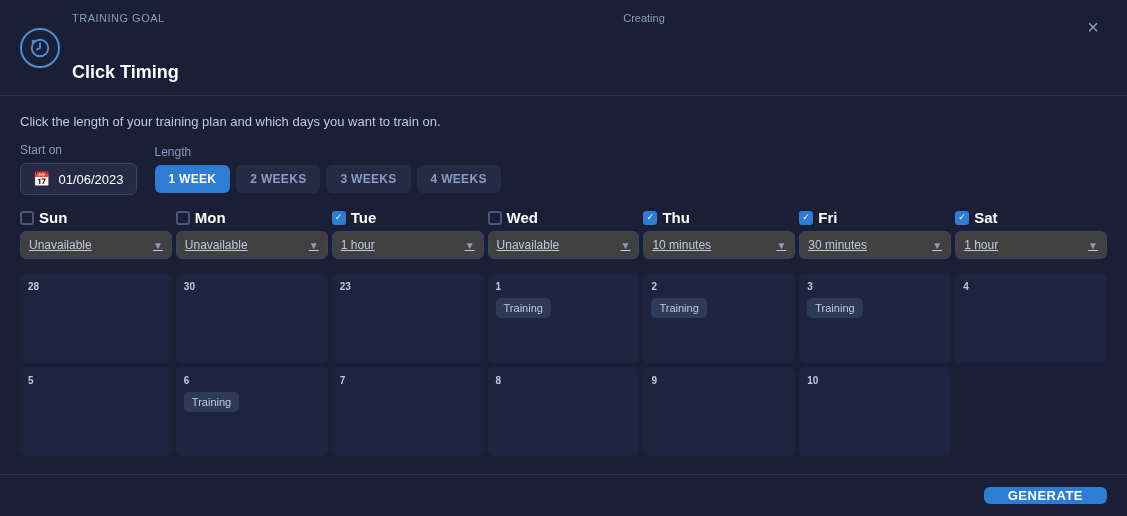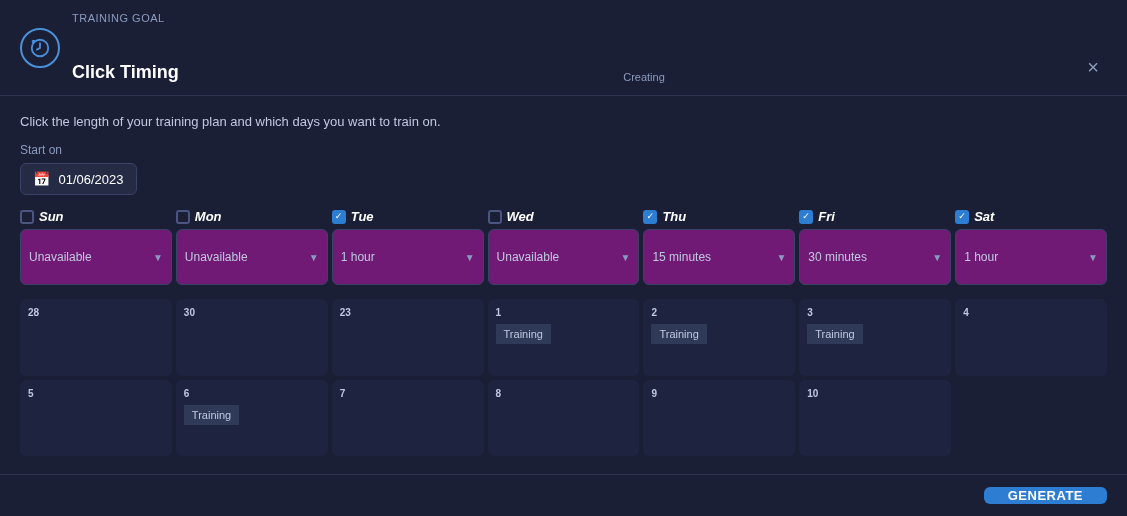--- a/index.html
+++ b/index.html
@@ -13,21 +13,21 @@
       display: flex;
       flex-direction: column;
     }
 
     
     .header {
       background: #1a1f35;
       border-bottom: 1px solid #2e3450;
       padding: 12px 20px;
       display: flex;
-      align-items: flex-end;
+      align-items: flex-start;
       justify-content: space-between;
     }
     .header-left {
       display: flex;
       align-items: center;
       gap: 12px;
     }
     .header-icon {
       width: 40px;
       height: 40px;
@@ -170,37 +170,37 @@
     }
     .day-checkbox.checked::after {
       content: '✓';
       color: #fff;
       font-size: 9px;
       position: absolute;
       top: -1px;
       left: 1px;
     }
     .day-name {
-      font-size: 13px;
-      font-weight: bold;
-      color: #fff;
-      font-style: italic;
+      font-size: 15px;
+      font-weight: bold;
+      color: #fff;
     }
     .day-dropdown {
-      background: #701a75;
+      background: #404040;
       border: 1px solid #3a4268;
       border-radius: 6px;
-      padding: 20px 8px;
+      padding: 6px 8px;
       color: #c0c8e0;
       font-size: 12px;
       display: flex;
       align-items: center;
       justify-content: space-between;
       cursor: pointer;
       width: 100%;
+      text-decoration: underline;
     }
     .day-dropdown .chevron { color: #8a9bc0; font-size: 10px; }
 
     
     .calendar-grid {
       display: grid;
       grid-template-columns: repeat(7, 1fr);
       gap: 4px;
       flex: 1;
     }
@@ -211,21 +211,21 @@
       min-height: 68px;
       position: relative;
     }
     .cal-date {
       font-size: 10px;
       color: #c0c8e0;
       font-weight: bold;
     }
     .training-badge {
       background: #2e3a58;
-      border-radius: 0;
+      border-radius: 5px;
       padding: 4px 8px;
       font-size: 11px;
       color: #c0c8e0;
       margin-top: 6px;
       display: inline-block;
     }
 
     
     .footer {
       border-top: 1px solid #2e3450;
@@ -274,20 +274,29 @@
   <div class="instruction">Click the length of your training plan and which days you want to train on.</div>
 
   <div class="config-row">
     <div class="config-section">
       <div class="config-label">Start on</div>
       <div class="date-input">
         <span class="date-icon">📅</span>
         <span>01/06/2023</span>
       </div>
     </div>
+    <div class="config-section">
+      <div class="config-label">Length</div>
+      <div class="weeks-row">
+        <button class="week-btn active">1 WEEK</button>
+        <button class="week-btn">2 WEEKS</button>
+        <button class="week-btn">3 WEEKS</button>
+        <button class="week-btn">4 WEEKS</button>
+      </div>
+    </div>
   </div>
 
   <div class="days-grid">
 
     <div class="day-header">
       <div class="day-check-row">
         <input type="checkbox" class="day-checkbox" style="">
         <span class="day-name">Sun</span>
       </div>
       <div class="day-dropdown">
@@ -328,21 +337,21 @@
         <span class="chevron">▼</span>
       </div>
     </div>
 
     <div class="day-header">
       <div class="day-check-row">
         <input type="checkbox" class="day-checkbox checked" checked="" style="">
         <span class="day-name">Thu</span>
       </div>
       <div class="day-dropdown">
-        <span>15 minutes</span>
+        <span>10 minutes</span>
         <span class="chevron">▼</span>
       </div>
     </div>
 
     <div class="day-header">
       <div class="day-check-row">
         <input type="checkbox" class="day-checkbox checked" checked="" style="">
         <span class="day-name">Fri</span>
       </div>
       <div class="day-dropdown">

